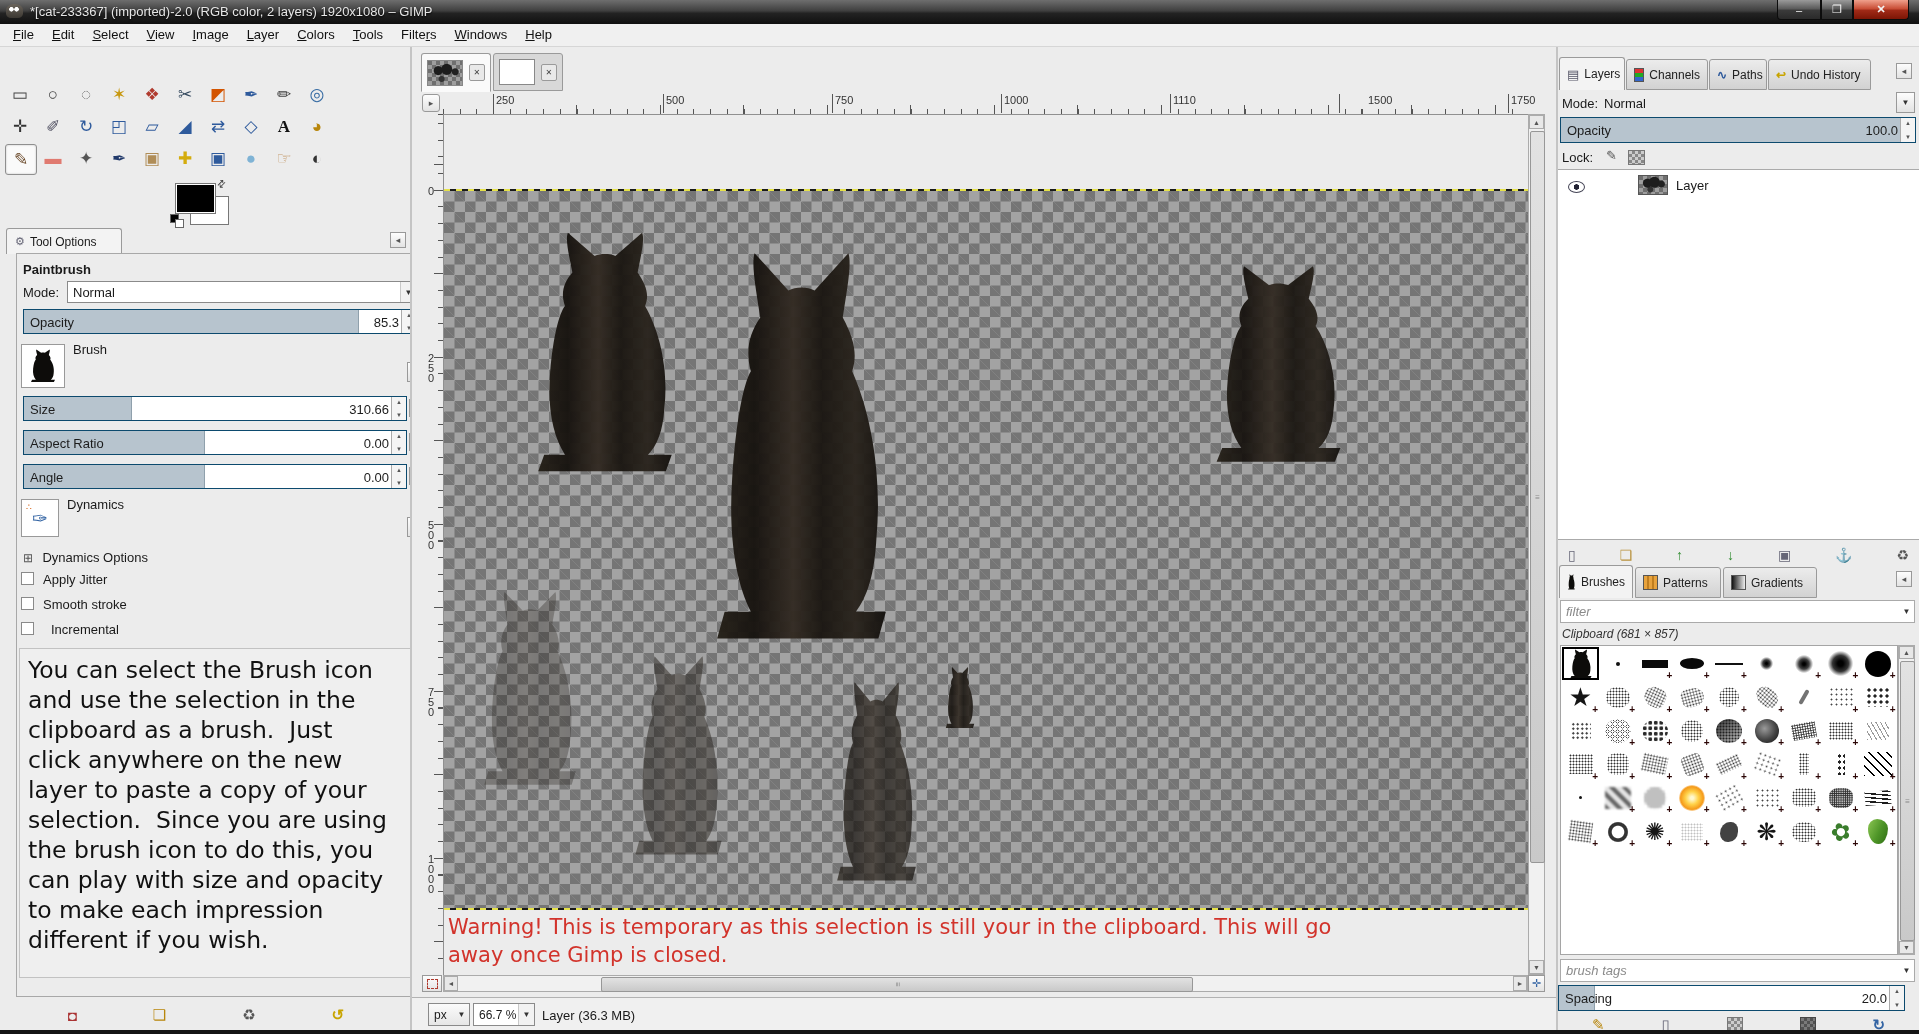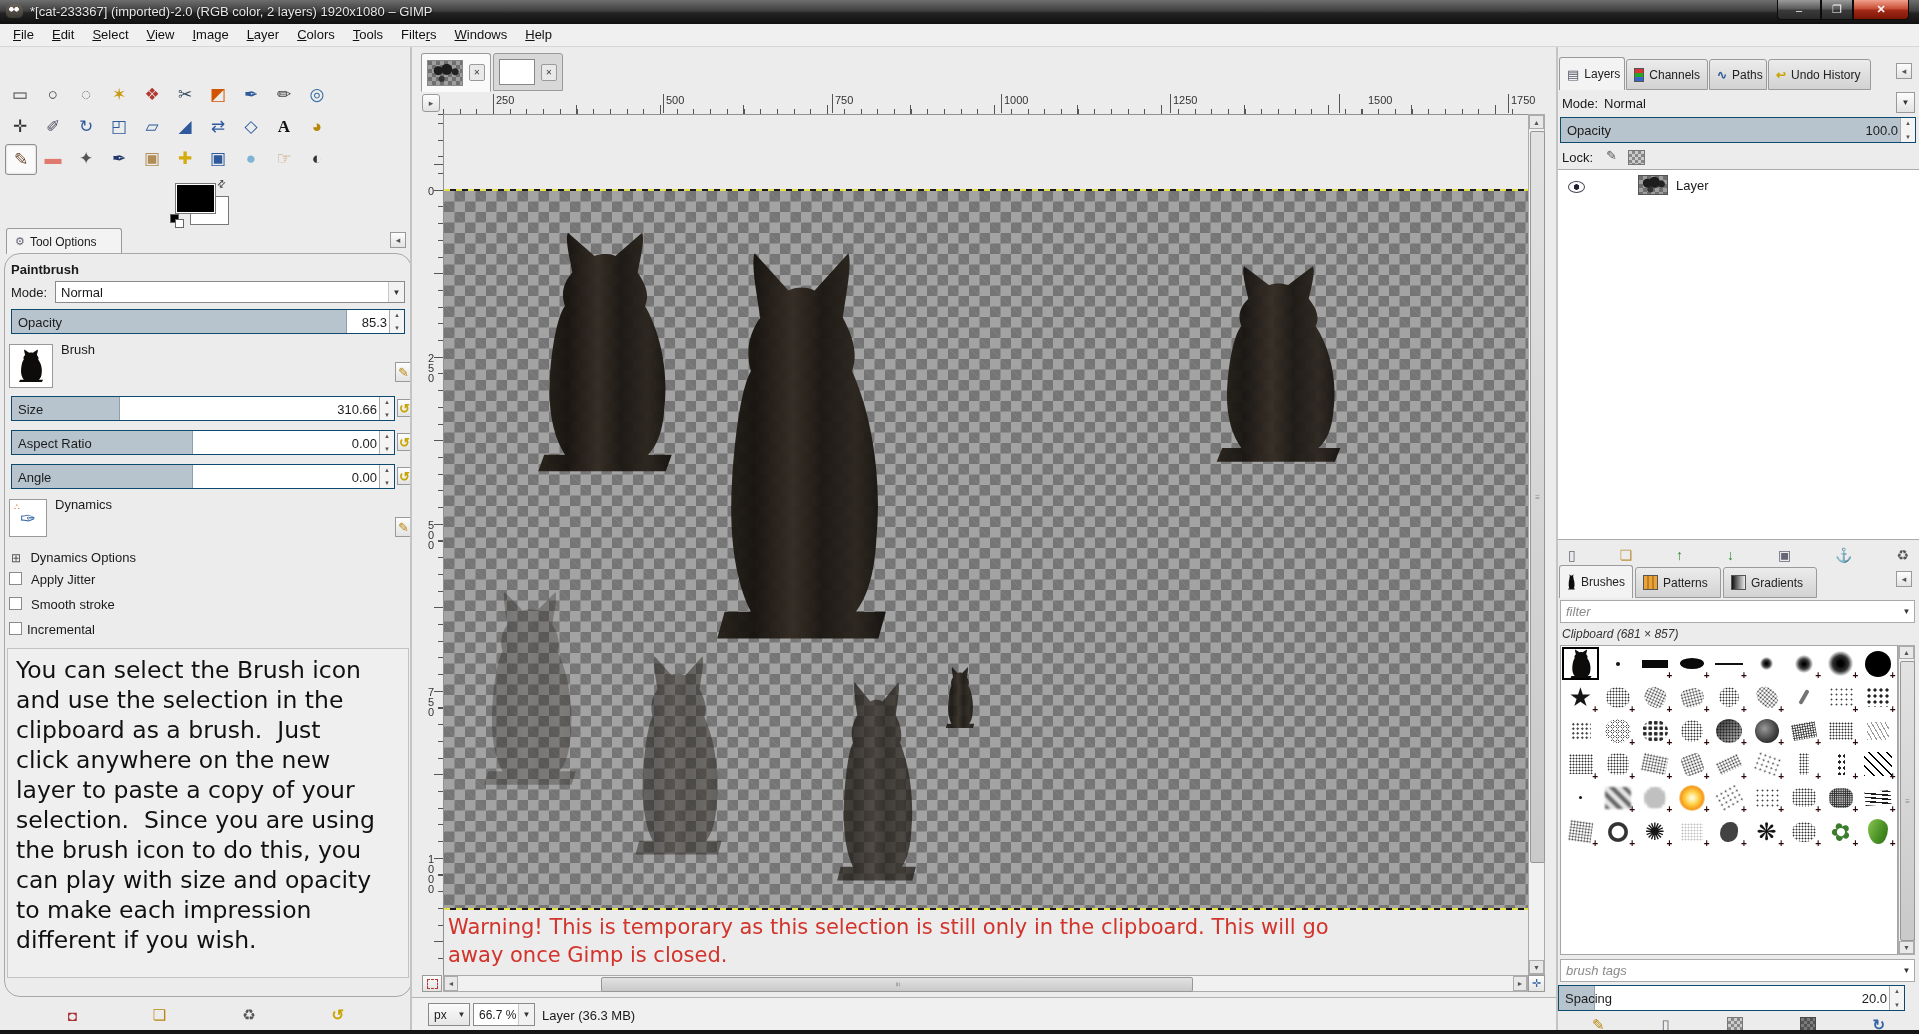--- a/index.html
+++ b/index.html
@@ -242,21 +242,21 @@
   <div class="abs" style="left:217px;top:131px;font-size:10px;color:#444;transform:rotate(-45deg);">⇄</div>
   <div class="abs" style="left:170px;top:167px;width:7px;height:7px;background:#000;border:1px solid #666;"></div>
   <div class="abs" style="left:175px;top:172px;width:7px;height:7px;background:#fff;border:1px solid #666;"></div>
 
   <div id="toolopts-tab" class="abs" style="left:6px;top:181px;width:116px;height:26px;">
     <span style="font-size:11px;color:#667;">⚙</span>
     <span>Tool Options</span>
   </div>
   <div class="abs minibtn" style="left:390px;top:185px;width:16px;height:16px;font-size:9px;color:#555;">◂</div>
 
-  <div id="toolopts-body" class="abs" style="left:4px;top:206px;width:406px;height:742px;border-radius:16px;">
+  <div id="toolopts-body" class="abs" style="left:16px;top:206px;width:406px;height:742px;">
     <div class="abs" style="left:6px;top:8px;font-weight:bold;">Paintbrush</div>
 
     <div class="abs" style="left:6px;top:31px;">Mode:</div>
     <div class="combo abs" style="left:50px;top:27px;width:350px;height:22px;">
       <span class="cval">Normal</span>
       <span class="carrow">▼</span>
     </div>
 
     <div class="spin abs" style="left:6px;top:55px;width:394px;height:25px;">
       <div class="fill" style="width: 85.3%;"></div>
@@ -326,21 +326,21 @@
         <span class="ed-icon">✎</span>
       </div>
 
     <div class="abs" style="left:6px;top:296px;color:#555;font-size:12px;">
       <span>⊞</span>
       <span style="color:#1a1a1a;font-size:13px;margin-left:6px;">Dynamics Options</span>
     </div>
 
     <div class="abs" style="left:4px;top:318px;"><span class="checkbox abs" style="left:0;top:0;"></span><span style="margin-left:22px;">Apply Jitter</span></div>
     <div class="abs" style="left:4px;top:343px;"><span class="checkbox abs" style="left:0;top:0;"></span><span style="margin-left:22px;">Smooth stroke</span></div>
-    <div class="abs" style="left:4px;top:368px;"><span class="checkbox abs" style="left:0;top:0;"></span><span style="margin-left:18px;text-align:right;">Incremental</span></div>
+    <div class="abs" style="left:4px;top:368px;"><span class="checkbox abs" style="left:0;top:0;"></span><span style="margin-left:30px;text-align:right;">Incremental</span></div>
 
     <div id="note-block" class="abs" style="left:2px;top:394px;width:402px;height:330px;">You can select the Brush icon
 and use the selection in the
 clipboard as a brush.  Just
 click anywhere on the new
 layer to paste a copy of your
 selection.  Since you are using
 the brush icon to do this, you
 can play with size and opacity
 to make each impression
@@ -369,21 +369,21 @@
 
   <div class="minibtn abs" style="left:10px;top:47px;width:18px;height:18px;font-size:9px;color:#555;border-radius:3px;">▸</div>
 
   <div id="h-ruler" class="abs" style="left:31px;top:46px;width:1085px;height:21px;">
     <div class="htick-s"></div>
       <div class="htick-m"></div>
   <div class="hlabel" style="left: 50px;">250</div>
       <div class="hlabel" style="left: 220px;">500</div>
       <div class="hlabel" style="left: 389px;">750</div>
       <div class="hlabel" style="left: 558px;">1000</div>
-      <div class="hlabel" style="left: 727px;">1250</div>
+      <div class="hlabel" style="left: 727px;">1110</div>
       <div class="hlabel" style="left: 896px; padding-left: 28px;">1500</div>
       <div class="hlabel" style="left: 1065px;">1750</div>
     </div>
   <div id="v-ruler" class="abs" style="left:10px;top:67px;width:21px;height:861px;">
     <div class="vtick-s"></div>
       <div class="vtick-m"></div>
   <div class="vlabel" style="top: 72px;">0</div>
       <div class="vlabel" style="top: 239px;">2<br>5<br>0</div>
       <div class="vlabel" style="top: 406px;">5<br>0<br>0</div>
       <div class="vlabel" style="top: 573px;">7<br>5<br>0</div>
@@ -480,21 +480,21 @@
                 <stop offset="0.22" stop-color="#17130f"></stop>
     <stop offset="0.45" stop-color="#332b23"></stop>
                 <stop offset="0.62" stop-color="#1b1712"></stop>
     <stop offset="0.82" stop-color="#2b251e"></stop>
                 <stop offset="1" stop-color="#14110e"></stop>
   </linearGradient>
             </defs>
             <path d="M38,34 C36,22 33,8 35,3 L53,21 C57,19 63,19 67,21 L85,3 C87,8 84,22 82,34 C88,44 90,52 87,60 C97,80 103,110 100,140 C99,158 95,169 89,176 L105,176 L101,189 L15,189 L19,176 L33,176 C25,162 21,140 23,112 C25,84 29,66 33,60 C30,50 32,42 38,34 Z" fill="url(#wg9)"></path>
           </svg></div>
       </div>
-    <div class="warn-line" style="left: 4px; top: 800px; color: rgb(210, 51, 43);">Warning! This is temporary as this selection is still only in the clipboard. This will go</div>
+    <div class="warn-line" style="left: 4px; top: 800px; color: rgb(210, 51, 43);">Warning! This is temporary as this selection is still your in the clipboard. This will go</div>
     <div class="warn-line" style="left: 4px; top: 828px; color: rgb(210, 51, 43);">away once Gimp is closed.</div>
   </div>
 
   <div class="sbar abs" style="left:1116px;top:67px;width:17px;height:861px;">
     <div class="sarrow" style="left:0;top:0;width:15px;height:14px;">▲</div>
     <div class="sarrow" style="left:0;bottom:0;width:15px;height:14px;">▼</div>
     <div class="sthumb" style="left:1px;top:16px;width:13px;height:730px;">≡</div>
   </div>
   <div class="sbar abs" style="left:31px;top:928px;width:1085px;height:17px;">
     <div class="sarrow" style="left:0;top:0;width:14px;height:15px;">◄</div>

